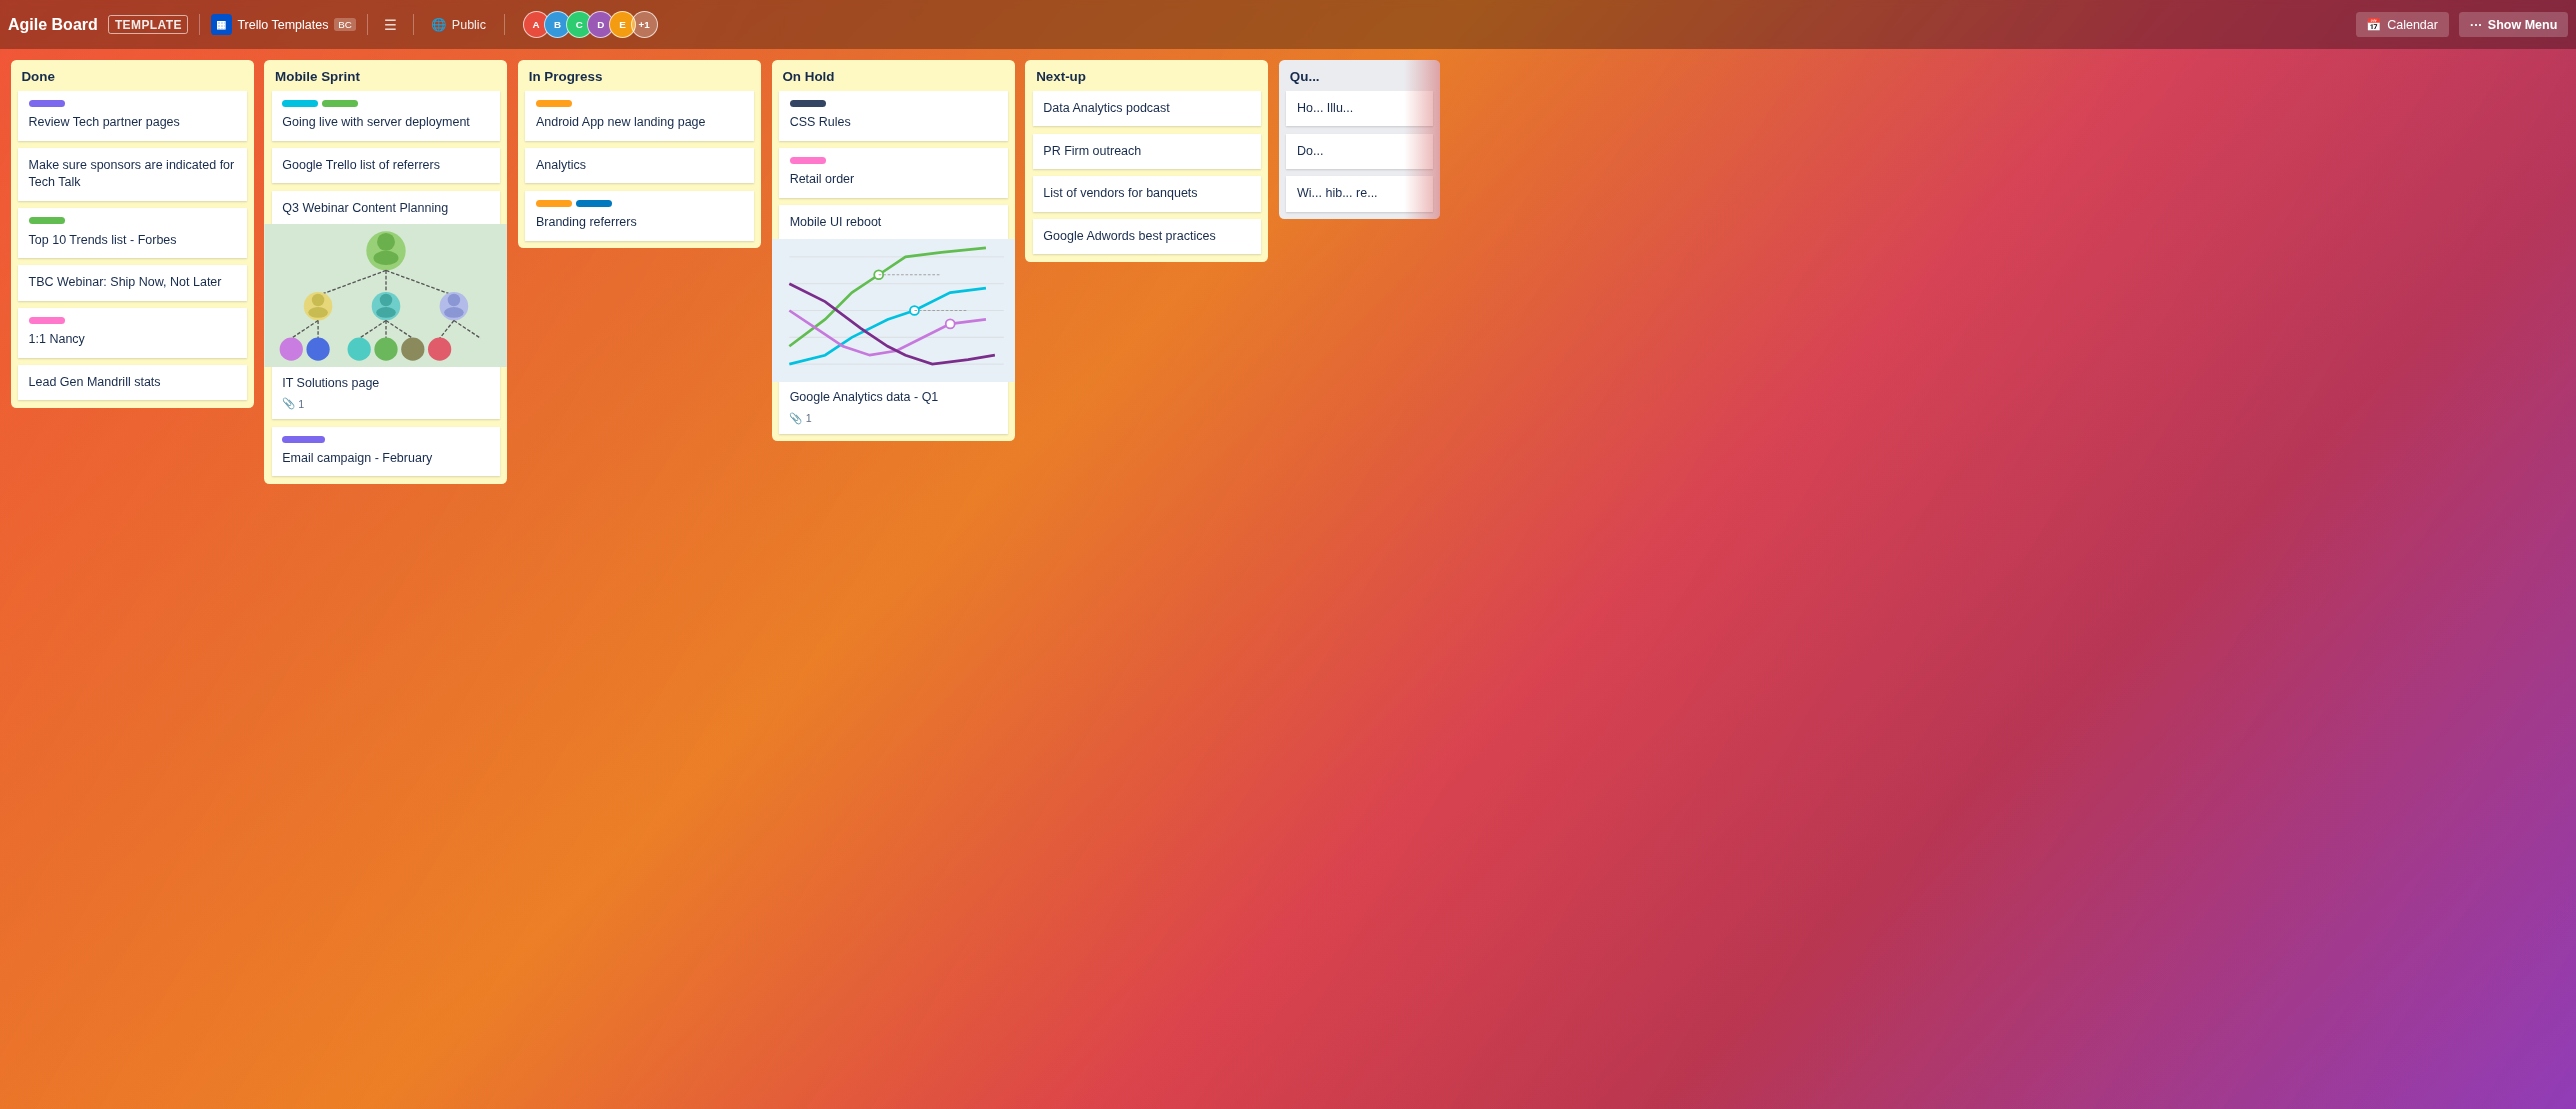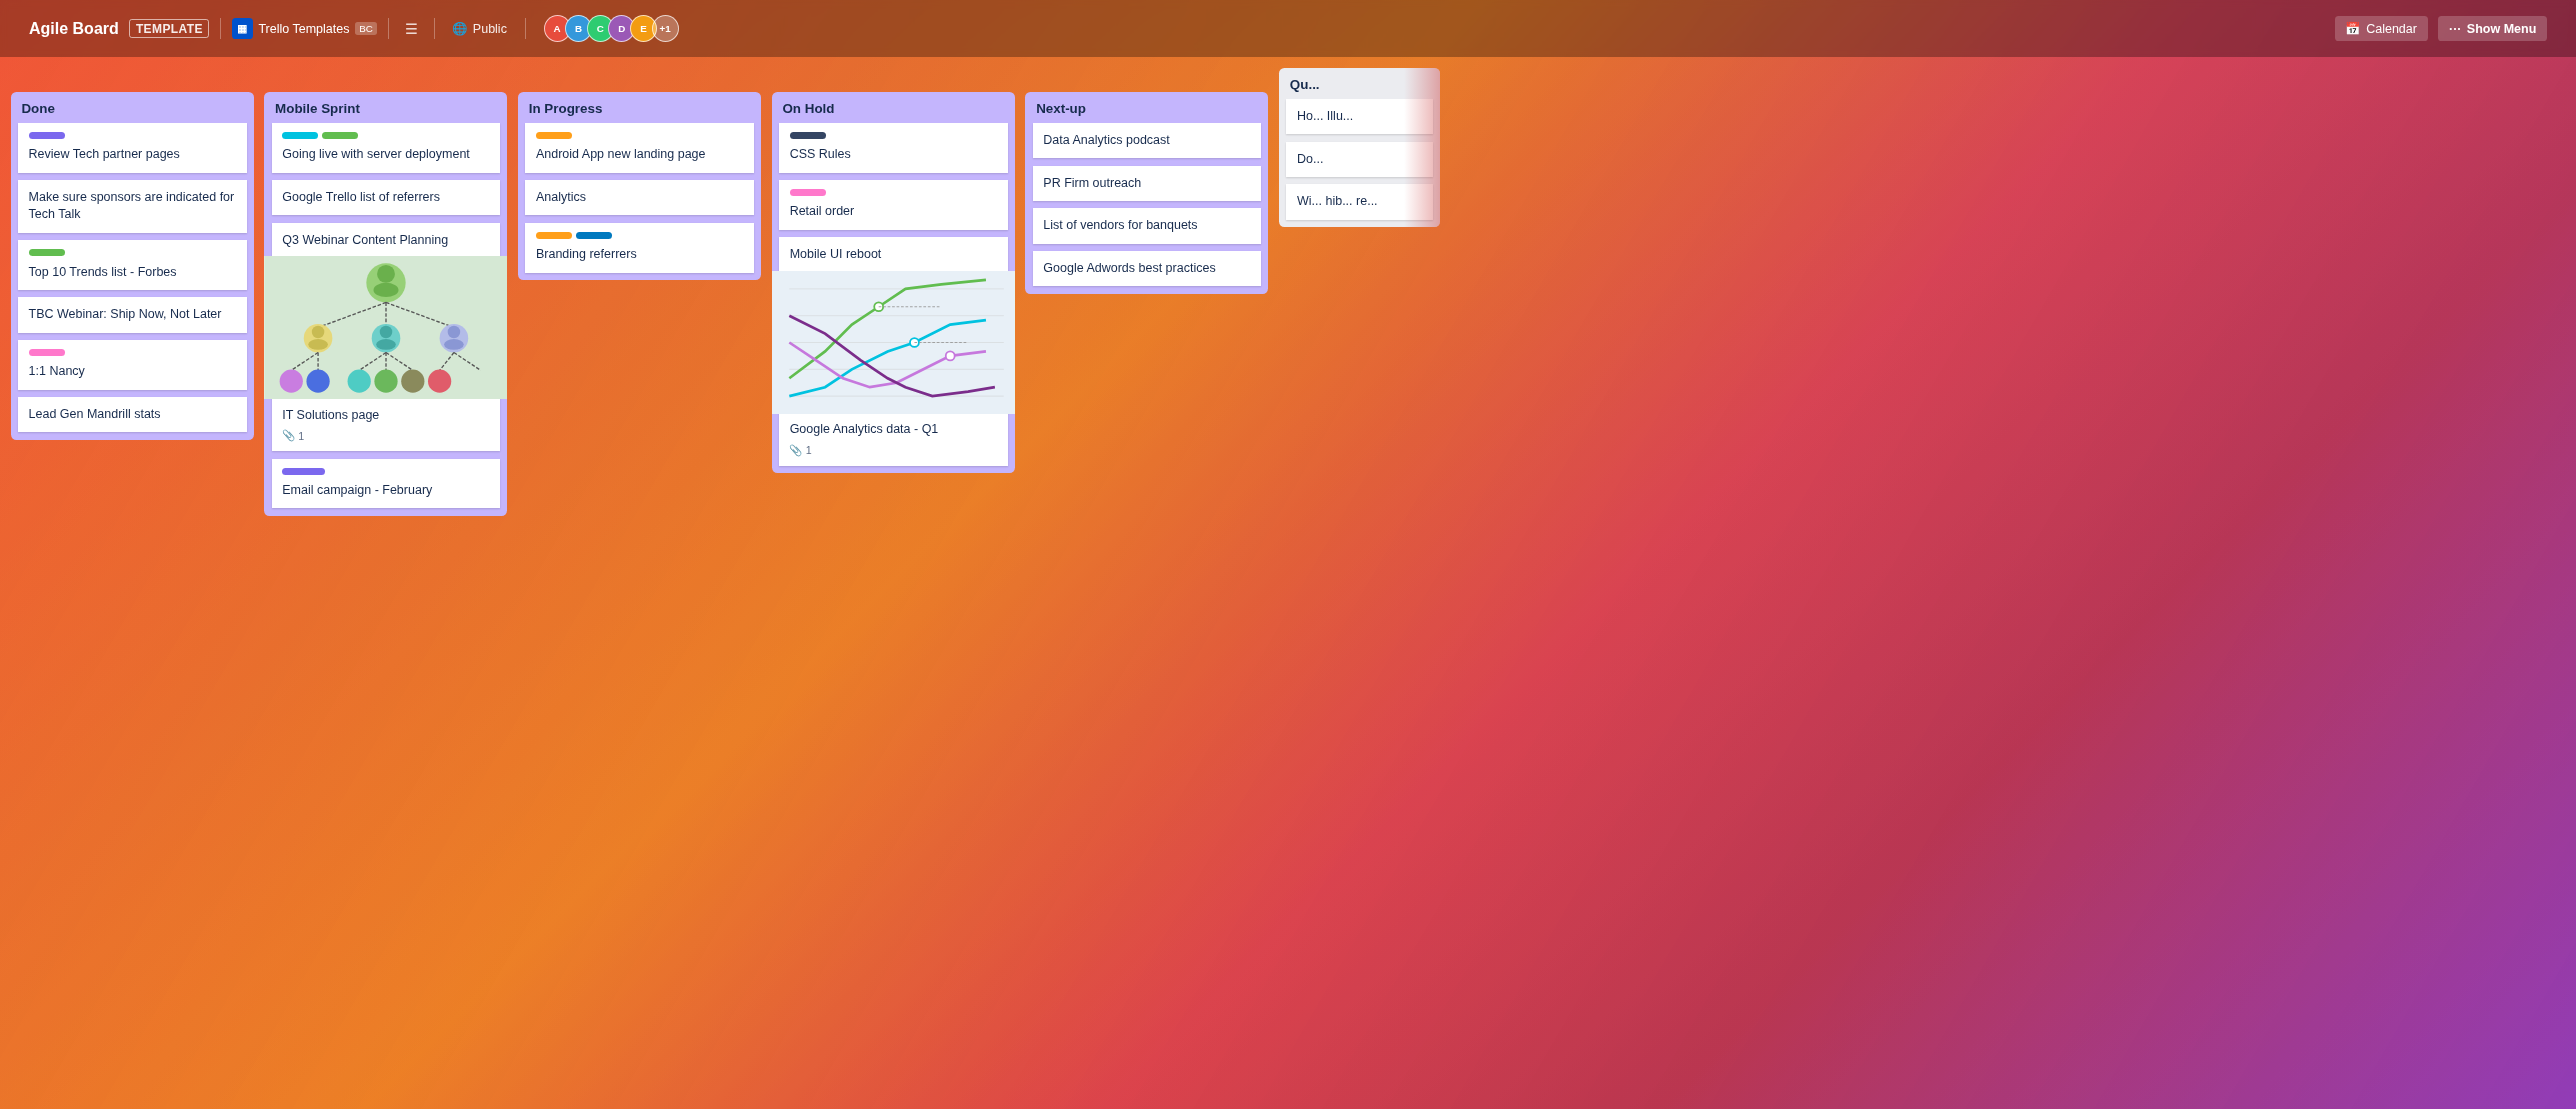--- a/index.html
+++ b/index.html
@@ -26,22 +26,22 @@
       z-index: 1;
       display: flex;
       flex-direction: column;
       height: 100vh;
     }
 
     
     .header {
       display: flex;
       align-items: center;
-      padding: 0 29px;
-      height: 57px;
+      padding: 0 8px;
+      height: 49px;
       background: rgba(0,0,0,0.3);
       backdrop-filter: blur(3.6px);
       flex-shrink: 0;
       gap: 10.7px;
     }
 
     .header-title {
       font-size: 16px;
       font-weight: 700;
       color: white;
@@ -178,29 +178,28 @@
       flex: 1;
       padding: 10.7px 10.7px 0;
       gap: 10.7px;
       overflow-x: auto;
       overflow-y: hidden;
       align-items: flex-start;
     }
 
     
     .column {
-      background: #c4b5fd;
+      background: #fef9c3;
       border-radius: 5.4px;
       width: 243px;
       min-width: 243px;
       max-height: calc(100vh - 72px);
       display: flex;
       flex-direction: column;
       overflow: hidden;
-      margin-top: 24px;
     }
 
     .column-header {
       padding: 9px 10.7px 7.2px;
       font-size: 13.4px;
       font-weight: 600;
       color: #172b4d;
       flex-shrink: 0;
     }
 

